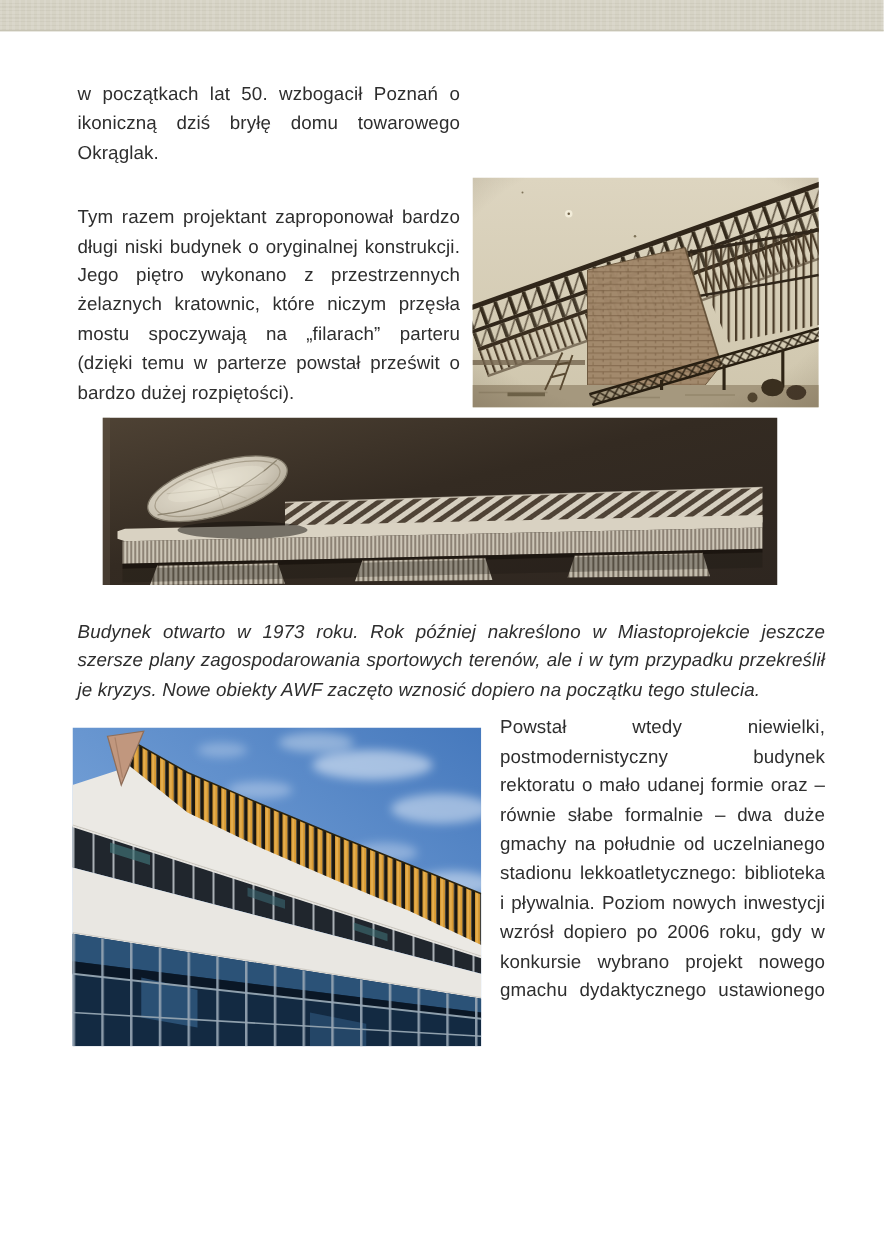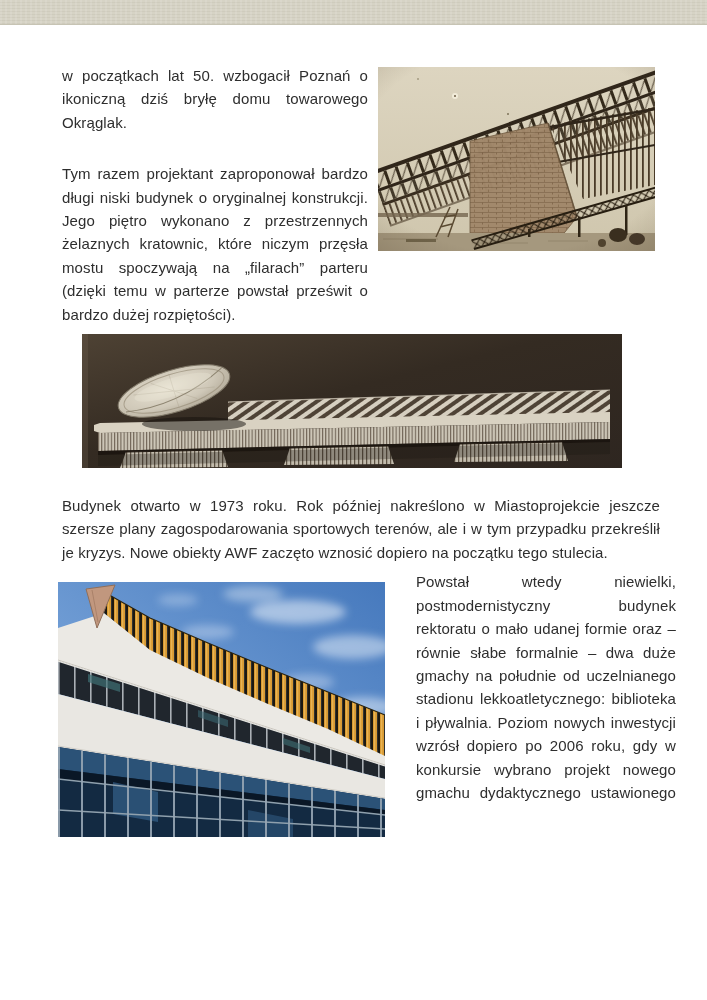--- a/index.html
+++ b/index.html
@@ -13,28 +13,28 @@
     background-image:
       repeating-linear-gradient(90deg, rgba(255,255,255,0.10) 0 2px, rgba(0,0,0,0) 2px 5px),
       repeating-linear-gradient(0deg, rgba(120,115,95,0.08) 0 1px, rgba(0,0,0,0) 1px 3px);
     border-bottom:1px solid #c7c4b4;
   }
   .content{margin:0 47px 0 62px;width:598px;}
   p{
     margin:0;font-size:15px;line-height:23.4px;color:#2e2e2e;
     text-align:justify;letter-spacing:0.1px;
   }
-  .row1{display:flex;margin-top:39px;}
+  .row1{display:flex;margin-top:39px;align-items:flex-end;}
   .col-left{width:306px;flex:0 0 306px;}
   .p2{margin-top:28px;}
   .photo1{flex:0 0 277px;width:277px;height:184px;margin-left:10px;margin-top:3px;}
   .p3{margin-top:5px;}
   .model-fig{margin:8px 0 0 20px;width:540px;height:134px;}
-  .p4{margin-top:26px;}
-  .row5{display:flex;margin-top:6px;gap:16px;}
+  .p4{margin-top:26px;font-style:italic;}
+  .row5{display:flex;margin-top:6px;}
   .photo3{flex:0 0 327px;width:327px;height:255px;margin-left:-4px;margin-top:12px;}
   .col-right{width:260px;flex:0 0 260px;margin-left:15px;}
   .p5{text-align-last:justify;}
   figure{margin:0;padding:0;}
   svg{display:block;}
 </style>
 </head>
 <body>
 
 <div>

